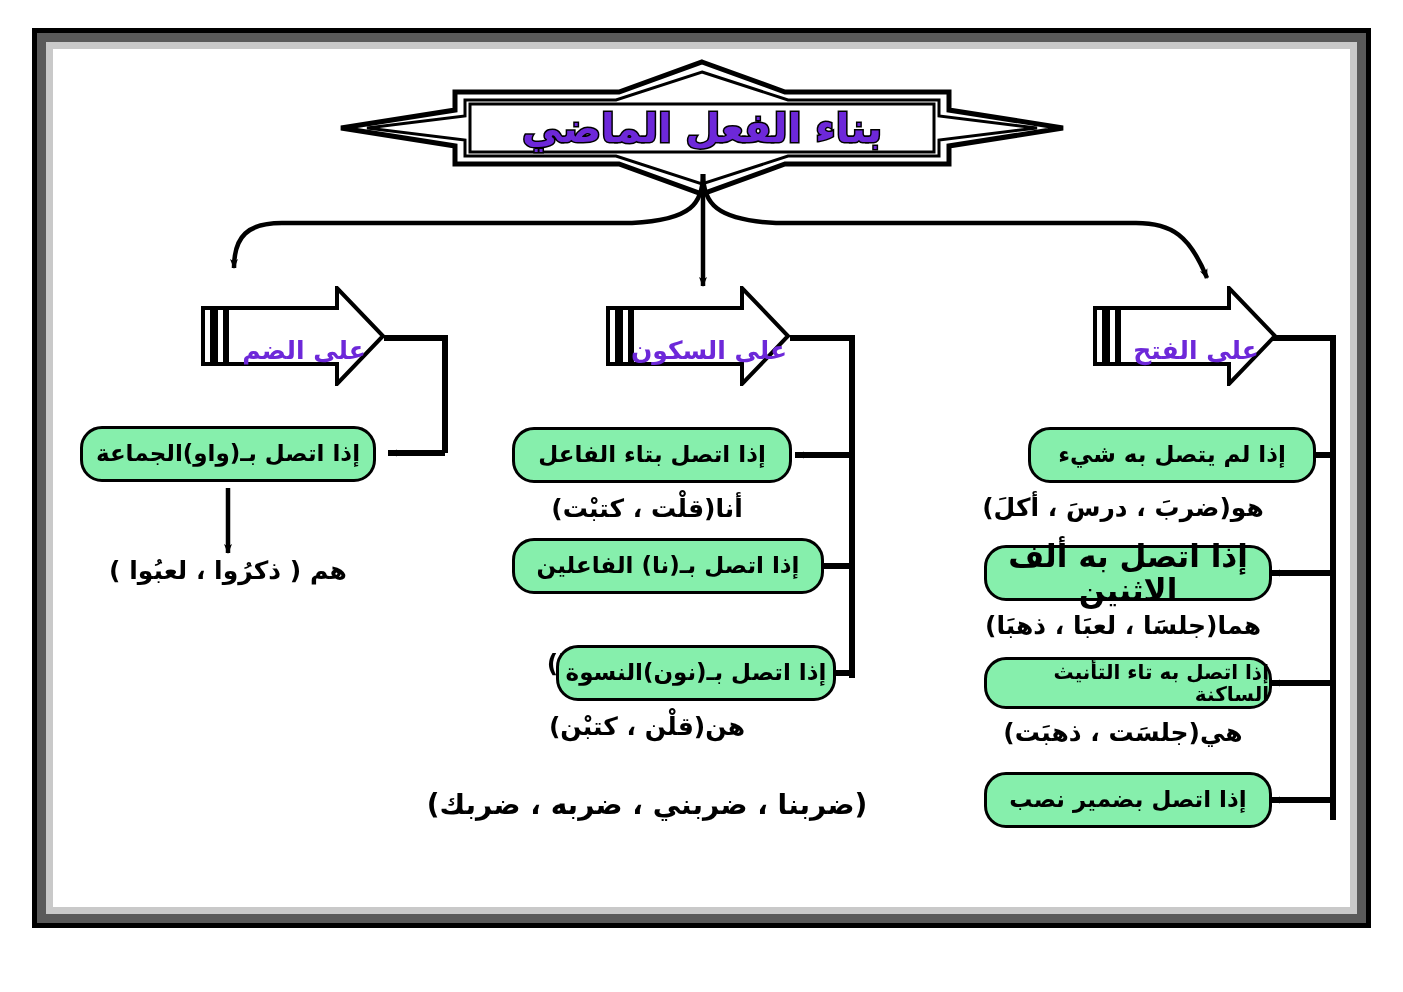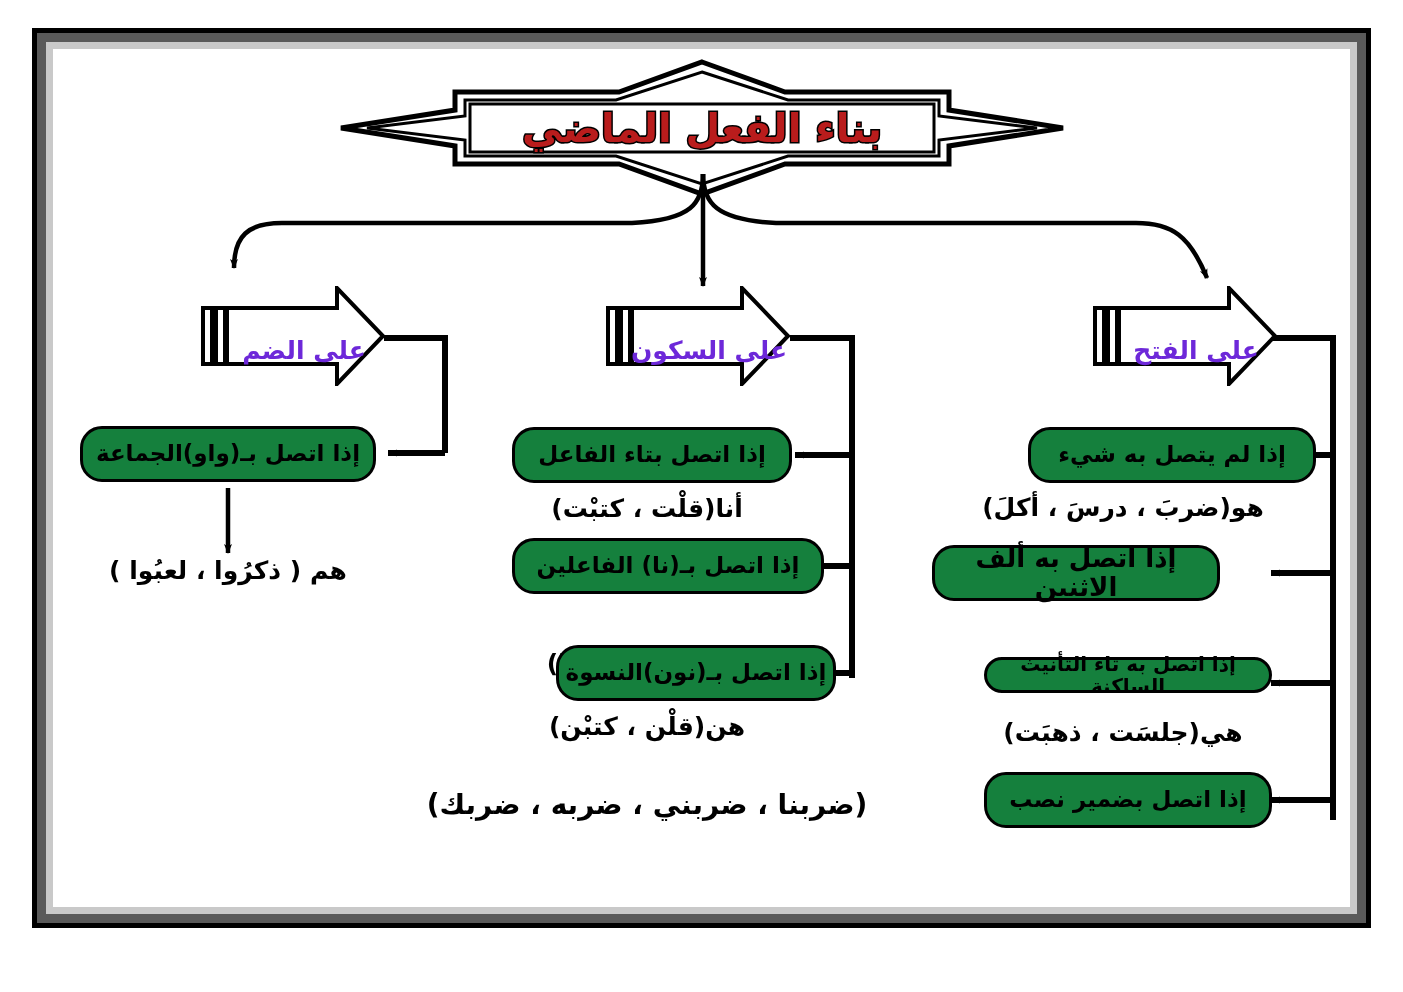--- a/index.html
+++ b/index.html
@@ -37,21 +37,21 @@
 
   
   .title-wrap{
     position:absolute;left:305px;top:30px;width:730px;height:140px;
   }
   .title-wrap svg{display:block;}
   .title-text{
     position:absolute;left:0;top:0;width:730px;height:140px;
     display:flex;align-items:center;justify-content:center;
     font-size:40px;font-weight:bold;letter-spacing:2px;
-    color:#b91c1c;
+    color:#6d28d9;
     -webkit-text-stroke:3px #000000;
     paint-order:stroke fill;
     white-space:nowrap;
     text-shadow:0 0 0 #000;
   }
 
   
   .wires{position:absolute;left:0;top:0;width:1339px;height:900px;pointer-events:none;}
 
   
@@ -61,21 +61,21 @@
     position:absolute;left:42px;top:14px;width:150px;height:100px;
     display:flex;align-items:center;justify-content:center;
     font-size:25px;font-weight:bold;color:#6d28d9;white-space:nowrap;
   }
 
   
   .cbox{
     position:absolute;
     border:3.5px solid #000;
     border-radius:22px;
-    background:#15803d;
+    background:#86efac;
     display:flex;align-items:center;justify-content:center;
     font-weight:bold;color:#000;
     text-align:center;
     box-sizing:border-box;
     line-height:1.1;
   }
 
   
   .ex{
     position:absolute;
@@ -161,23 +161,24 @@
         <polygon points="40,22 150,22 150,2 196,50 150,98 150,78 40,78" fill="#fff" stroke="#000" stroke-width="4"></polygon>
         <rect x="16" y="22" width="9" height="56" fill="#fff" stroke="#000" stroke-width="4"></rect>
         <rect x="29" y="22" width="9" height="56" fill="#fff" stroke="#000" stroke-width="4"></rect>
       </svg>
       <div class="lbl">على الضم</div>
     </div>
 
     <div class="cbox" style="left:952px;top:399px;width:288px;height:56px;font-size:23px;margin-left:44px;">إذا لم يتصل به شيء</div>
     <div class="ex" style="left:932px;top:465px;width:318px;font-size:25px;">هو(ضربَ ، درسَ ، أكلَ)</div>
 
-    <div class="cbox" style="left:900px;top:517px;width:288px;height:56px;font-size:26px;">إذا اتصل به ألف الاثنين</div>
+    <div class="cbox" style="left:952px;top:517px;width:288px;height:56px;font-size:31px;">إذا اتصل به ألف الاثنين</div>
+    <div class="ex" style="left:932px;top:583px;width:318px;font-size:25px;">هما(جلسَا ، لعبَا ، ذهبَا)</div>
 
-    <div class="cbox" style="left:952px;top:629px;width:288px;height:36px;font-size:20px;">إذا اتصل به تاء التأنيث الساكنة</div>
+    <div class="cbox" style="left:952px;top:629px;width:288px;height:52px;font-size:20px;text-align:right;">إذا اتصل به تاء التأنيث الساكنة</div>
     <div class="ex" style="left:932px;top:690px;width:318px;font-size:25px;">هي(جلسَت ، ذهبَت)</div>
 
     <div class="cbox" style="left:952px;top:744px;width:288px;height:56px;font-size:23px;">إذا اتصل بضمير نصب</div>
 
     <div class="cbox" style="left:480px;top:399px;width:280px;height:56px;font-size:23px;">إذا اتصل بتاء الفاعل</div>
     <div class="ex" style="left:460px;top:466px;width:310px;font-size:25px;">أنا(قلْت ، كتبْت)</div>
 
     <div class="cbox" style="left:480px;top:510px;width:312px;height:56px;font-size:23px;">إذا اتصل بـ(نا) الفاعلين</div>
     <div class="ex" style="left:460px;top:577px;width:310px;font-size:25px;margin-top:44px;">نحن(قلْنا ، كتبْنا)</div>
 

